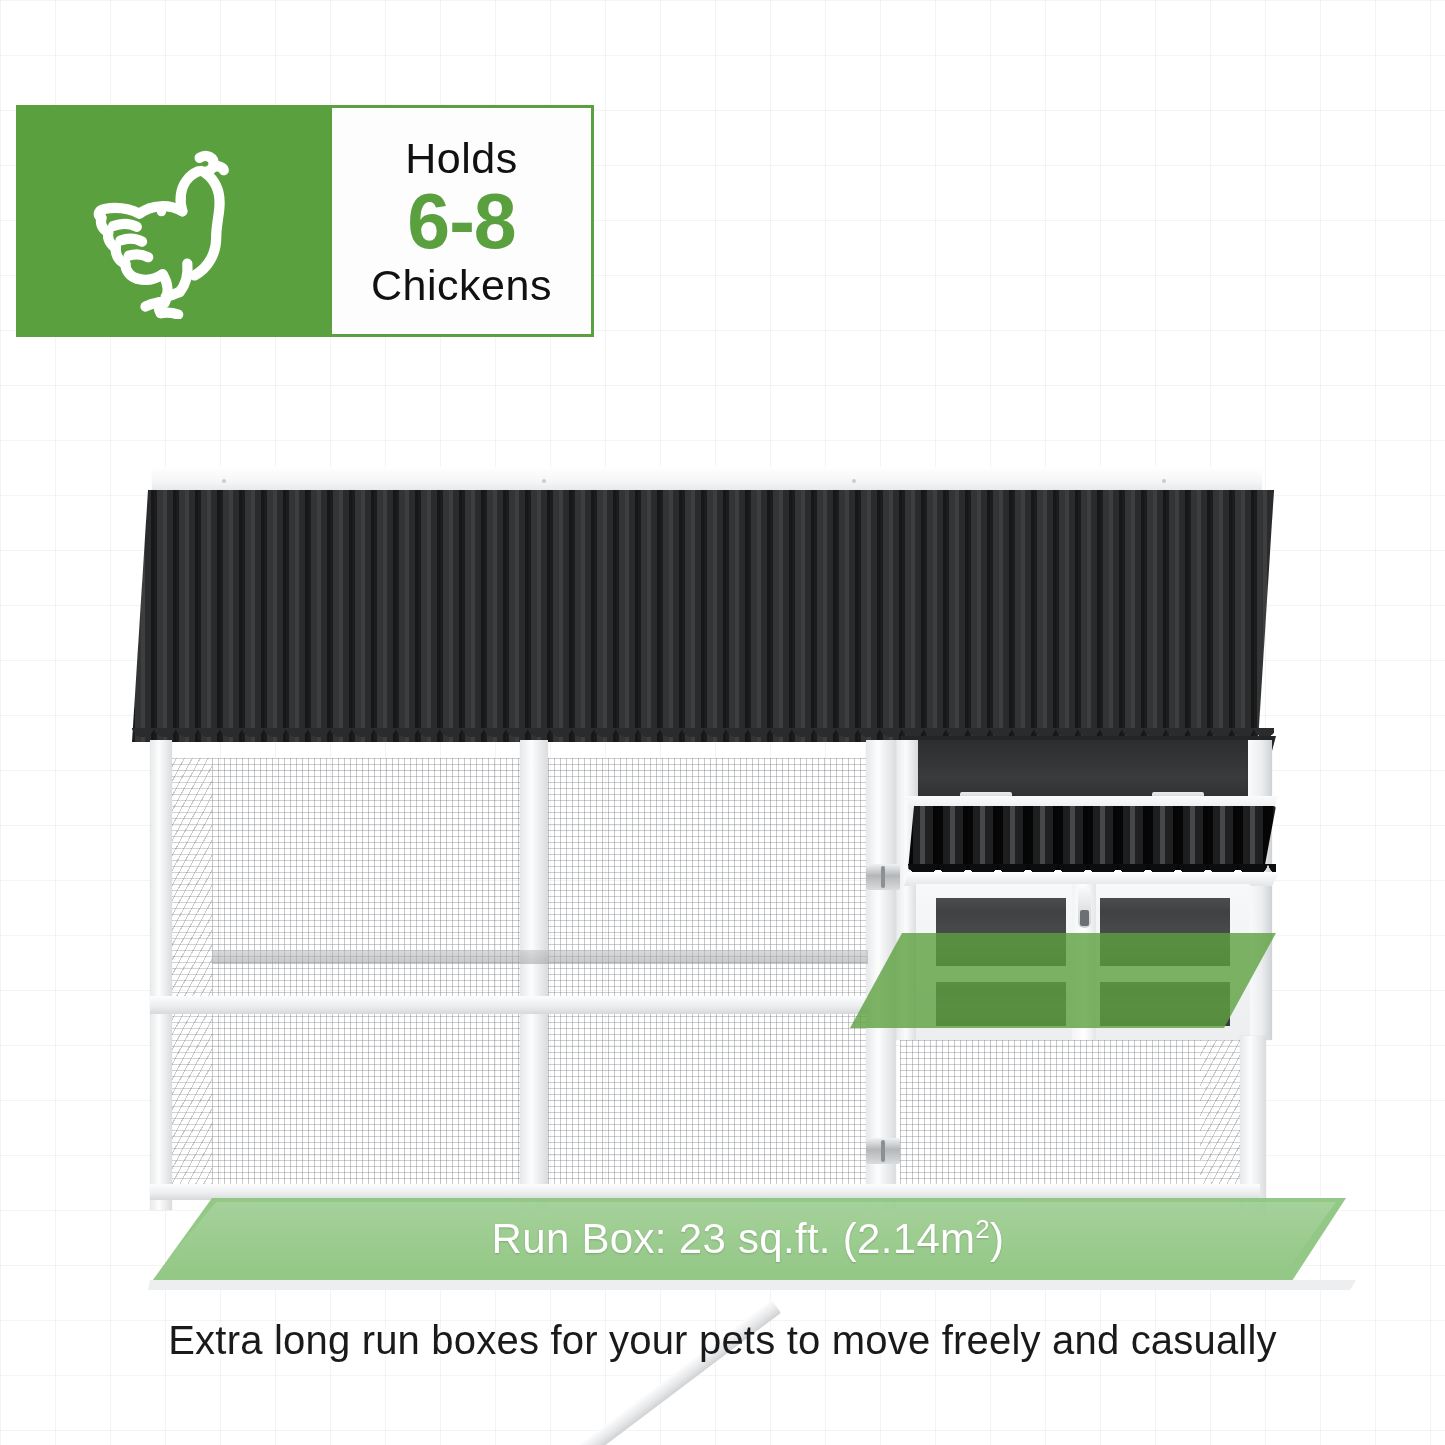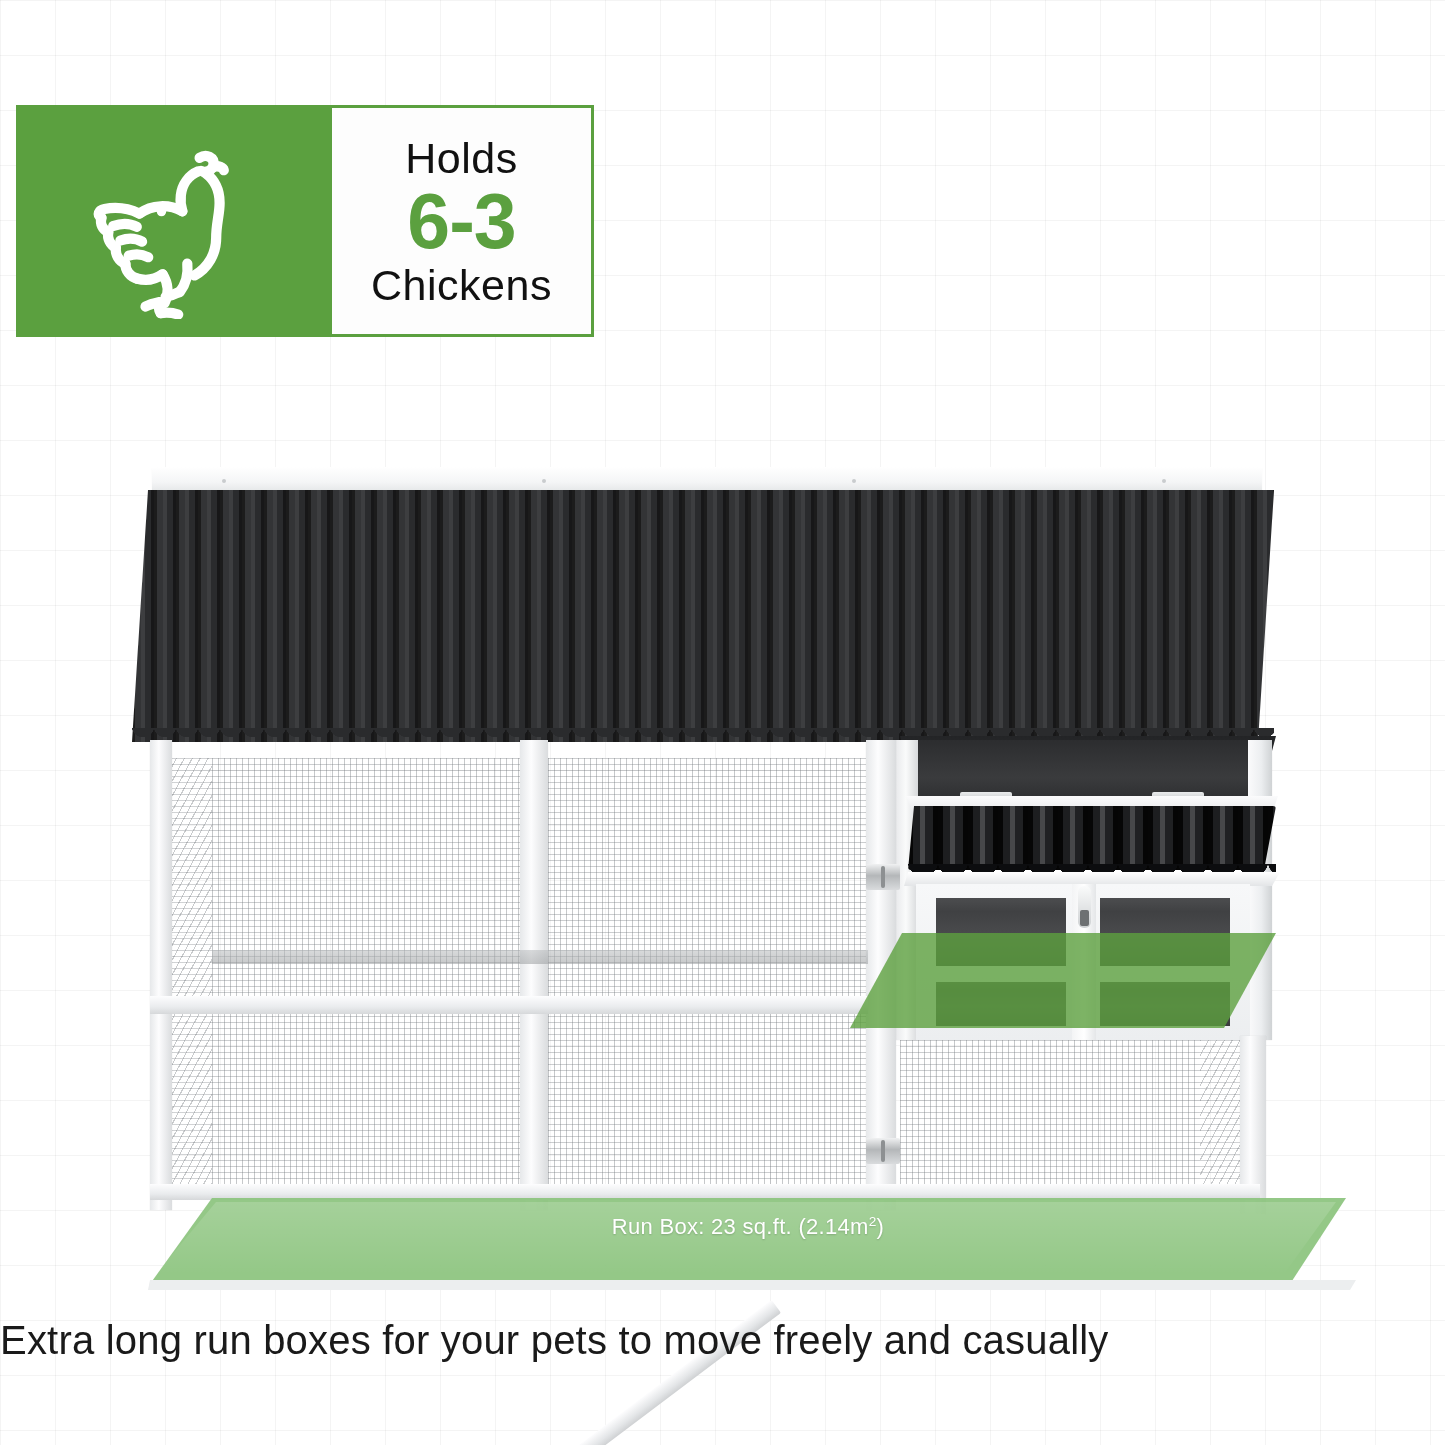--- a/index.html
+++ b/index.html
@@ -151,41 +151,41 @@
   }
   #floor-inner{
     position:absolute;left:150px;top:762px;width:1196px;height:72px;
     background:linear-gradient(to bottom,rgba(255,255,255,.16),rgba(255,255,255,0));
     clip-path:polygon(66px 0,1186px 0,1134px 100%,6px 100%);
   }
   #floor-base{position:absolute;left:148px;top:840px;width:1208px;height:10px;background:#eceeef;clip-path:polygon(2px 0,1208px 0,1202px 100%,0 100%);}
 
   #run-label{
     position:absolute;left:150px;top:774px;width:1196px;text-align:center;
-    font-size:22px;color:#ffffff;font-weight:400;letter-spacing:.3px;
+    font-size:42px;color:#ffffff;font-weight:400;letter-spacing:.3px;
     text-shadow:0 1px 2px rgba(0,0,0,.18);
   }
   #run-label sup{font-size:.62em;}
 
   
   #house-callout{
     position:absolute;left:850px;top:493px;width:426px;height:95px;
     background:rgba(93,160,63,.80);
     clip-path:polygon(52px 0,426px 0,374px 100%,0 100%);
   }
   #house-callout-text{
     position:absolute;left:850px;top:499px;width:426px;text-align:center;
     font-size:31px;line-height:1.28;color:#ffffff;font-weight:600;
     text-shadow:0 1px 2px rgba(0,0,0,.18);
   }
   #house-callout-text sup{font-size:.62em;}
 
   
   #caption{
-    position:absolute;left:0;top:1318px;width:1445px;
+    position:absolute;left:0;top:1318px;width:1445px;text-align:center;
     font-size:40px;color:#1a1a1a;font-weight:400;letter-spacing:.2px;
   }
 </style>
 </head>
 <body>
 
 <div id="page">
 
   <div id="badge">
     <div id="badge-green">
@@ -210,21 +210,21 @@
           <path d="M42.4 92.4c-2.8.6-5.2 1.2-7.4 2.4"></path>
           <path d="M42.8 92.6c-1 2.2-1 4 .2 5.6"></path>
           <path d="M43 98.2c3.2-.4 6.4-.2 9.2.8"></path>
           <path d="M52.6 87.2c-2.4 1.2-4.6 2-7 2.4"></path>
           <circle cx="43.4" cy="44.8" r="1.2" fill="#ffffff" stroke-width="2.6"></circle>
         </g>
       </svg>
     </div>
     <div id="badge-white">
       <div class="badge-sm">Holds</div>
-      <div class="badge-big">6-3</div>
+      <div class="badge-big">6-8</div>
       <div class="badge-sm">Chickens</div>
     </div>
   </div>
 
 
   <div id="scene">
 
     <div id="ridge">
       <span class="screw" style="left:70px"></span>
       <span class="screw" style="left:390px"></span>

